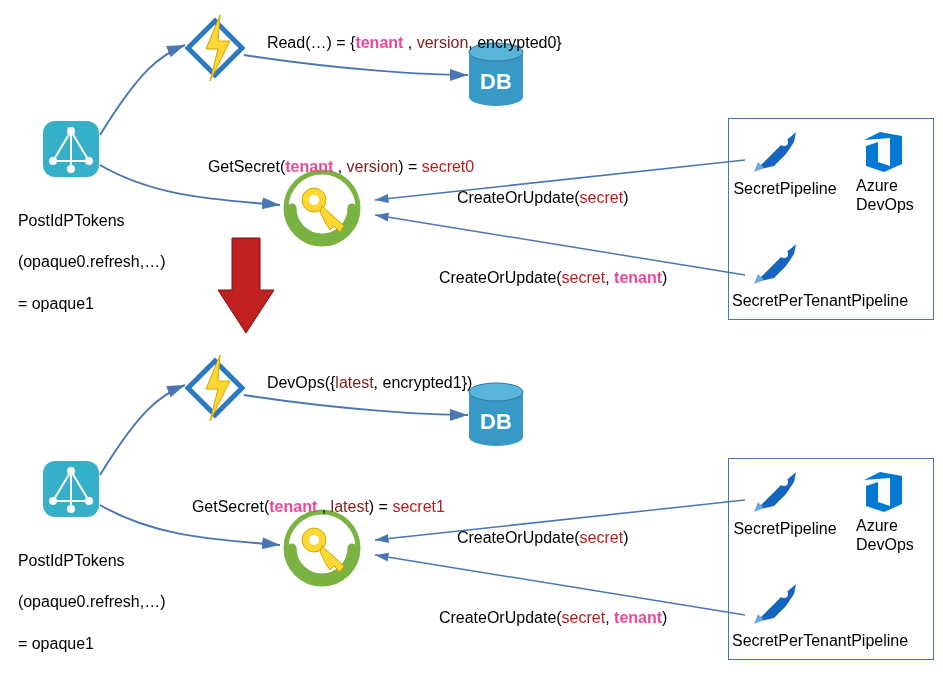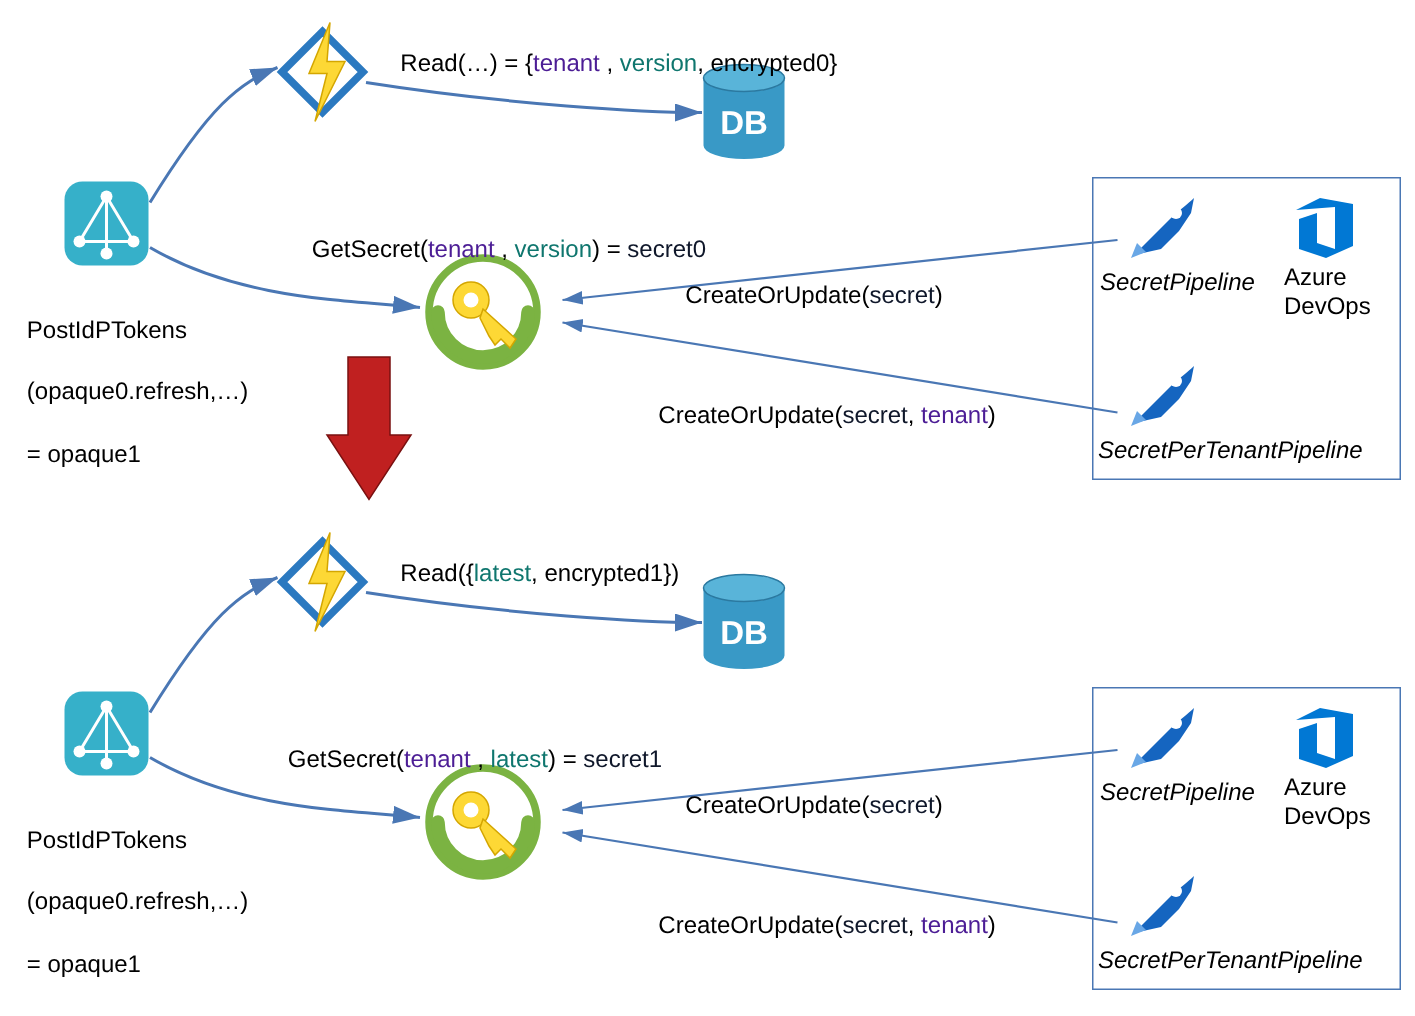--- a/index.html
+++ b/index.html
@@ -10,42 +10,41 @@
     font-family: "Segoe UI", Arial, sans-serif;
     font-size: 16px;
     background: #fff;
     position: relative;
   }
   .label {
     position: absolute;
     white-space: pre;
     line-height: 1.3;
   }
-  .green { color: #4c1d95; }
-  .red   { color: #0f766e; }
-  .blue  { color: #0f172a; margin-top: 48px; }
+  .green { color: #ec4899; font-weight: bold; }
+  .red   { color: #7f1d1d; }
+  .blue  { color: #b91c1c; margin-top: 48px; }
   .pipebox {
     position: absolute;
     border: 1.5px solid #4a77b4;
     background: rgba(255,255,255,0);
   }
   svg.icon {
     position: absolute;
     overflow: visible;
   }
   svg.connectors {
     position: absolute;
     left: 0; top: 0;
     width: 943px; height: 677px;
     pointer-events: none;
   }
   .pipecap {
     position: absolute;
     text-align: center;
-    font-style: italic;
   }
   .azlabel {
     position: absolute;
     font-weight: 400;
     line-height: 1.2;
   }
 </style>
 </head>
 <body>
 
@@ -168,21 +167,21 @@
 
 <svg class="icon" style="left:282px; top:508px; width:80px; height:80px;">
   <circle cx="40" cy="40" r="36" fill="none" stroke="#7bb342" stroke-width="5"></circle>
   <path d="M10 40 A30 30 0 0 0 70 40" fill="none" stroke="#7bb342" stroke-width="9" stroke-linecap="round"></path>
   <circle cx="32" cy="32" r="12" fill="#fdd835" stroke="#d4a600" stroke-width="1"></circle>
   <circle cx="32" cy="32" r="5" fill="#fff"></circle>
   <path d="M40 38 L62 58 L58 64 L52 58 L48 62 L44 56 L38 44 Z" fill="#fdd835" stroke="#d4a600" stroke-width="1"></path>
 </svg>
 
 <div class="label" style="left:258px; top:352px;">
-  <span>Read({</span><span class="red">latest</span><span>, </span><span>encrypted1</span><span>})</span>
+  <span>DevOps({</span><span class="red">latest</span><span>, </span><span>encrypted1</span><span>})</span>
 </div>
 
 <div class="label" style="left:183px; top:476px;">
   <span>GetSecret(</span><span class="green">tenant</span><span> , </span><span class="red">latest</span><span>) = </span><span class="blue">secret1</span>
 </div>
 
 <div class="label" style="left:448px; top:507px;">
   <span>CreateOrUpdate(</span><span class="blue">secret</span><span>)</span>
 </div>
 <div class="label" style="left:430px; top:587px;">

